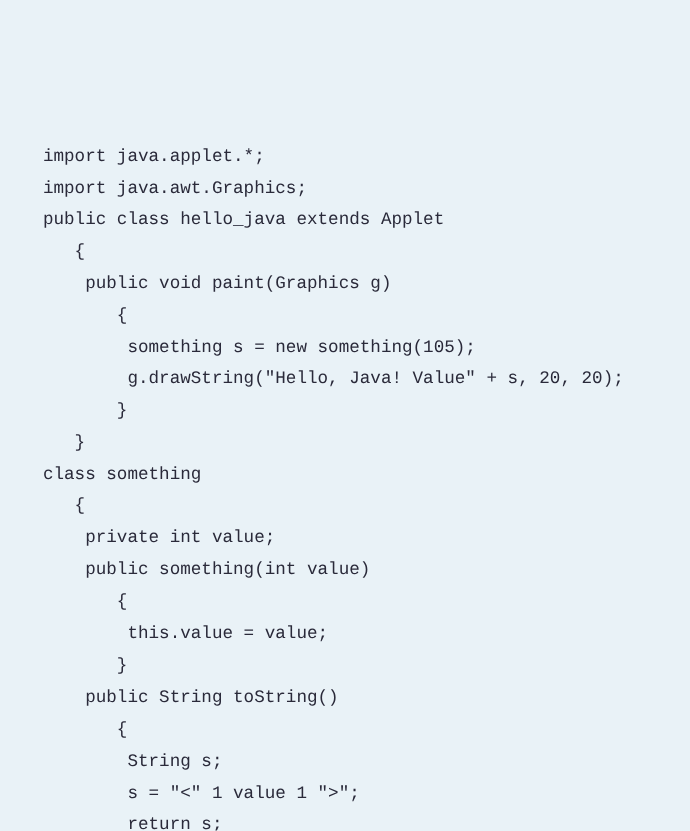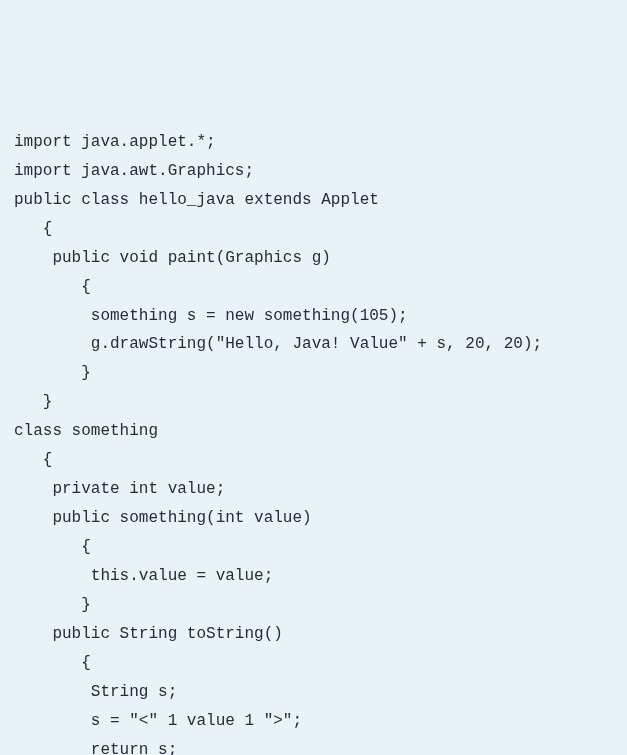--- a/index.html
+++ b/index.html
@@ -14,20 +14,21 @@
       font-family: "Courier New", Courier, monospace;
       font-size: 16px;
       color: #2a2a3a;
       padding: 12px 14px;
       line-height: 1.81;
       white-space: pre;
       overflow: hidden;
     }
     .code-line {
       display: block;
+      margin-left: 25px;
     }
   </style>
 </head>
 <body>
 
 
 
 <div><span class="code-line">import java.applet.*;</span><span class="code-line">import java.awt.Graphics;</span><span class="code-line">public class hello_java extends Applet</span><span class="code-line">   {</span><span class="code-line">    public void paint(Graphics g)</span><span class="code-line">       {</span><span class="code-line">        something s = new something(105);</span><span class="code-line">        g.drawString("Hello, Java! Value" + s, 20, 20);</span><span class="code-line">       }</span><span class="code-line">   }</span><span class="code-line">class something</span><span class="code-line">   {</span><span class="code-line">    private int value;</span><span class="code-line">    public something(int value)</span><span class="code-line">       {</span><span class="code-line">        this.value = value;</span><span class="code-line">       }</span><span class="code-line">    public String toString()</span><span class="code-line">       {</span><span class="code-line">        String s;</span><span class="code-line">        s = "&lt;" 1 value 1 "&gt;";</span><span class="code-line">        return s;</span></div>
 
 

